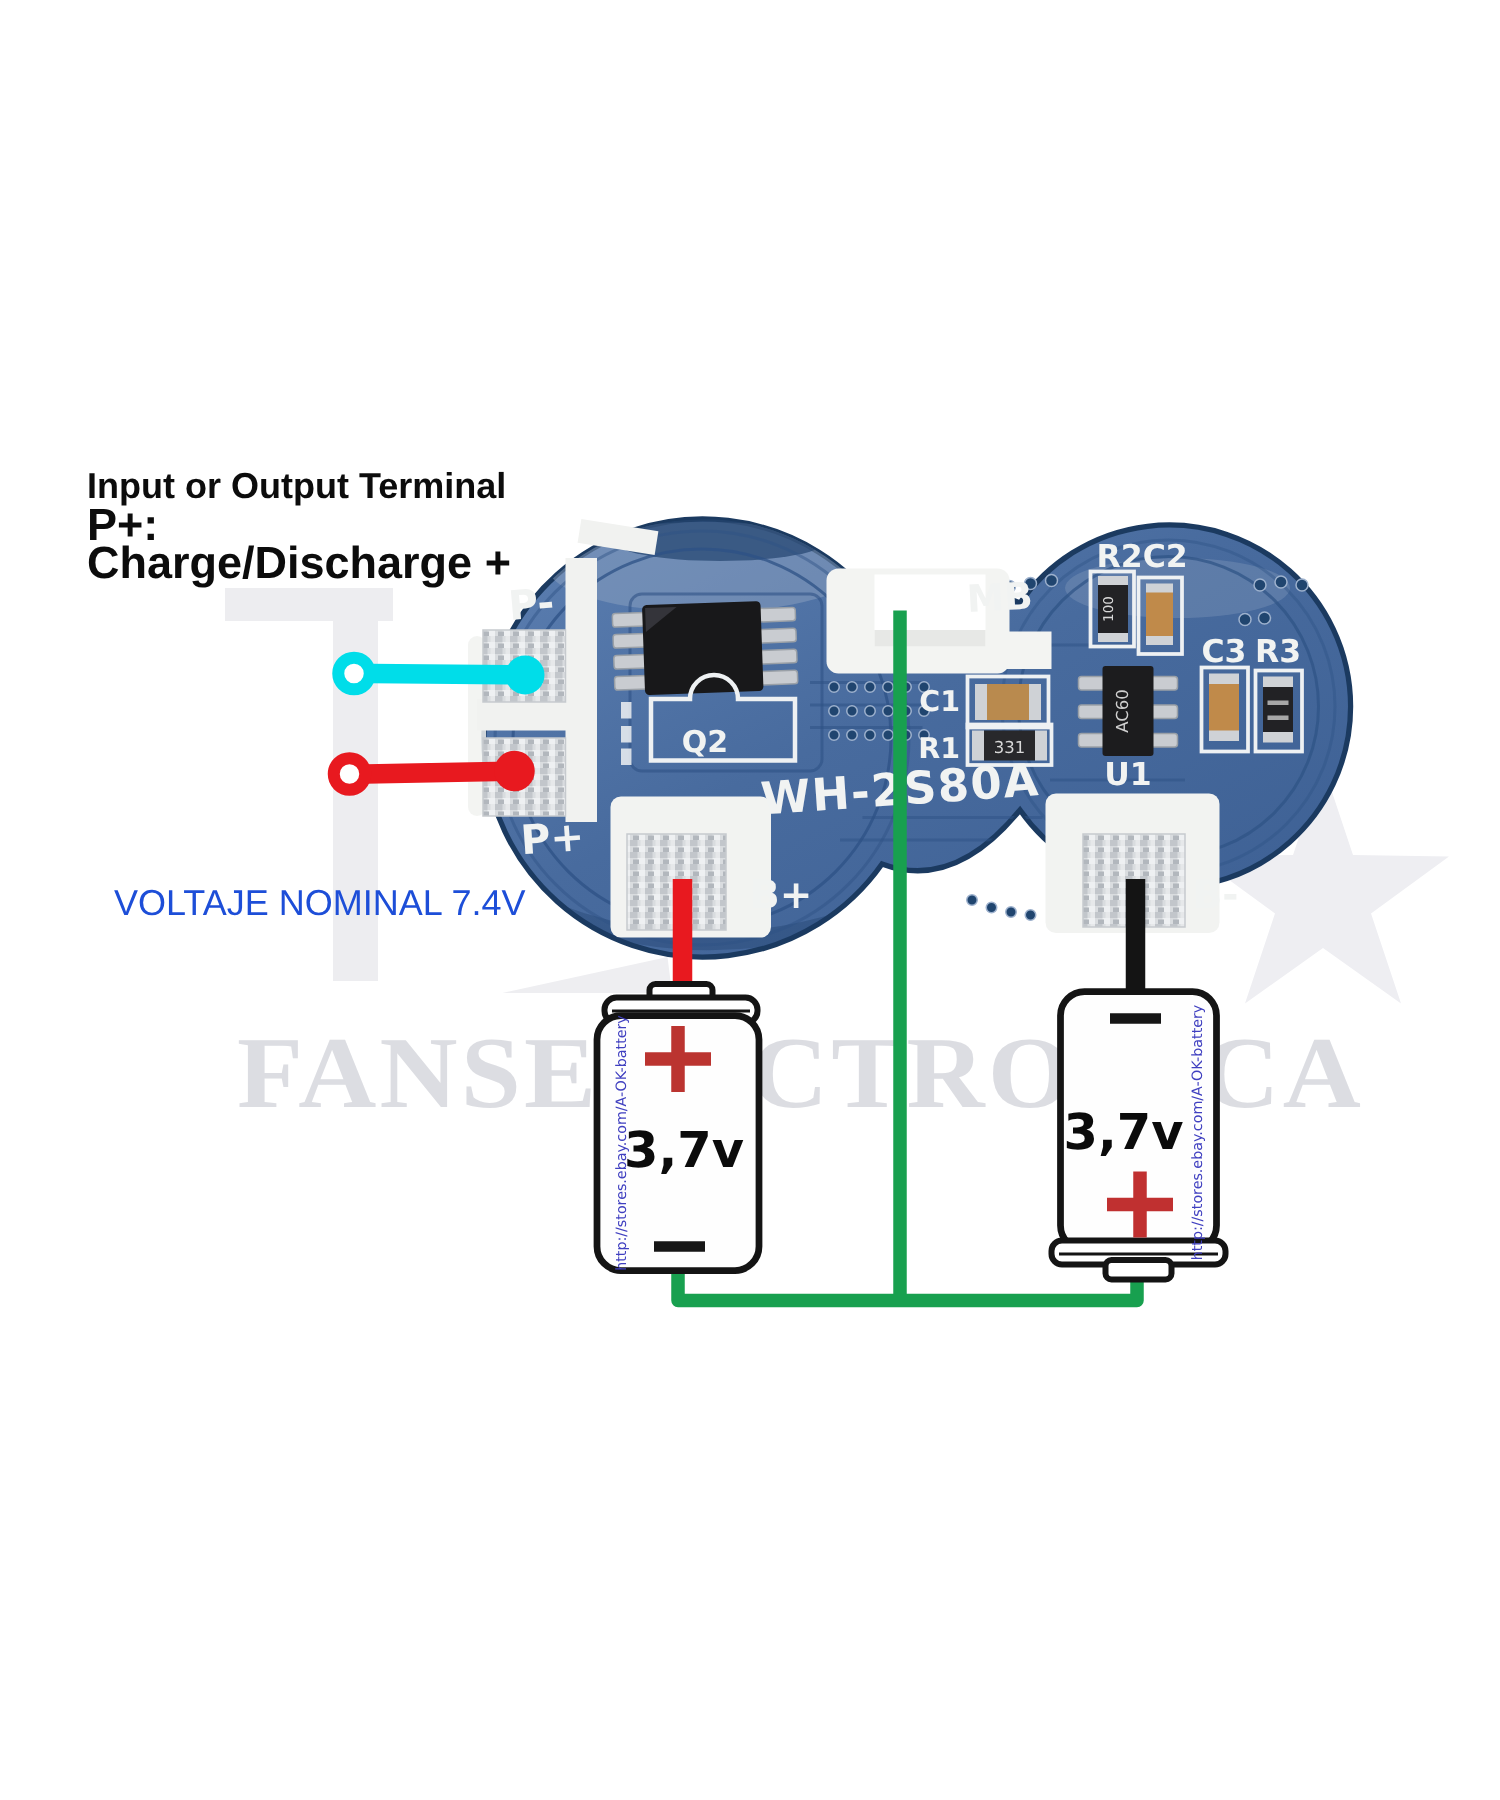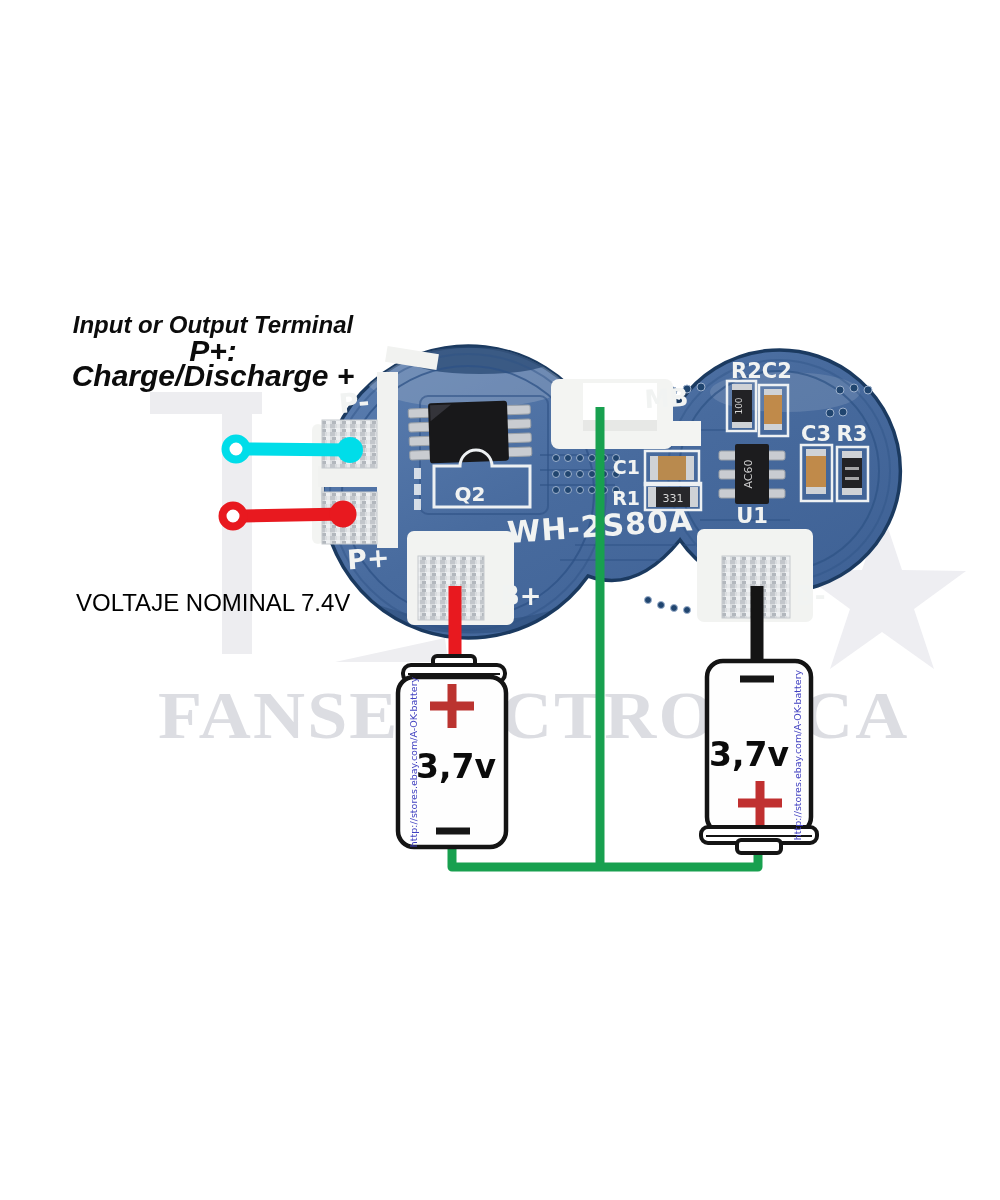--- a/index.html
+++ b/index.html
@@ -3,24 +3,24 @@
 <meta charset="utf-8">
 <style>
   html,body{margin:0;padding:0;background:#ffffff;}
   .canvas{position:relative;width:1000px;height:1200px;background:#ffffff;overflow:hidden;
           font-family:"Liberation Sans",sans-serif;}
   .wm-text{position:absolute;left:158px;top:676px;white-space:nowrap;
            font-family:"Liberation Serif",serif;font-weight:bold;font-size:68px;
            color:rgba(172,175,186,0.42);letter-spacing:2px;transform:scaleX(1.06);
            transform-origin:left center;z-index:1;}
   .stage{position:absolute;left:0;top:0;z-index:2;}
-  .hdr{position:absolute;left:58px;top:312px;width:310px;text-align:center;color:#0c0c0c;z-index:3;font-style:italic;}
+  .hdr{position:absolute;left:58px;top:312px;width:310px;text-align:left;color:#0c0c0c;z-index:3;}
   .hdr .t{display:block;font-weight:bold;font-size:24px;line-height:26px;}
   .hdr .s{display:block;font-weight:bold;font-size:30px;line-height:25px;}
-  .volt{position:absolute;left:76px;top:588px;color:#000000;z-index:3;}
+  .volt{position:absolute;left:76px;top:588px;color:#1d4ed8;z-index:3;}
   .volt div{font-size:24px;line-height:29px;font-weight:400;}
   svg text{font-family:"DejaVu Sans",sans-serif;}
   .silk{fill:#f1f3f2;font-weight:bold;}
 </style>
 </head>
 <body>
 <div class="canvas">
 
 <div class="wm-text">FANSELECTRONICA</div>
 

